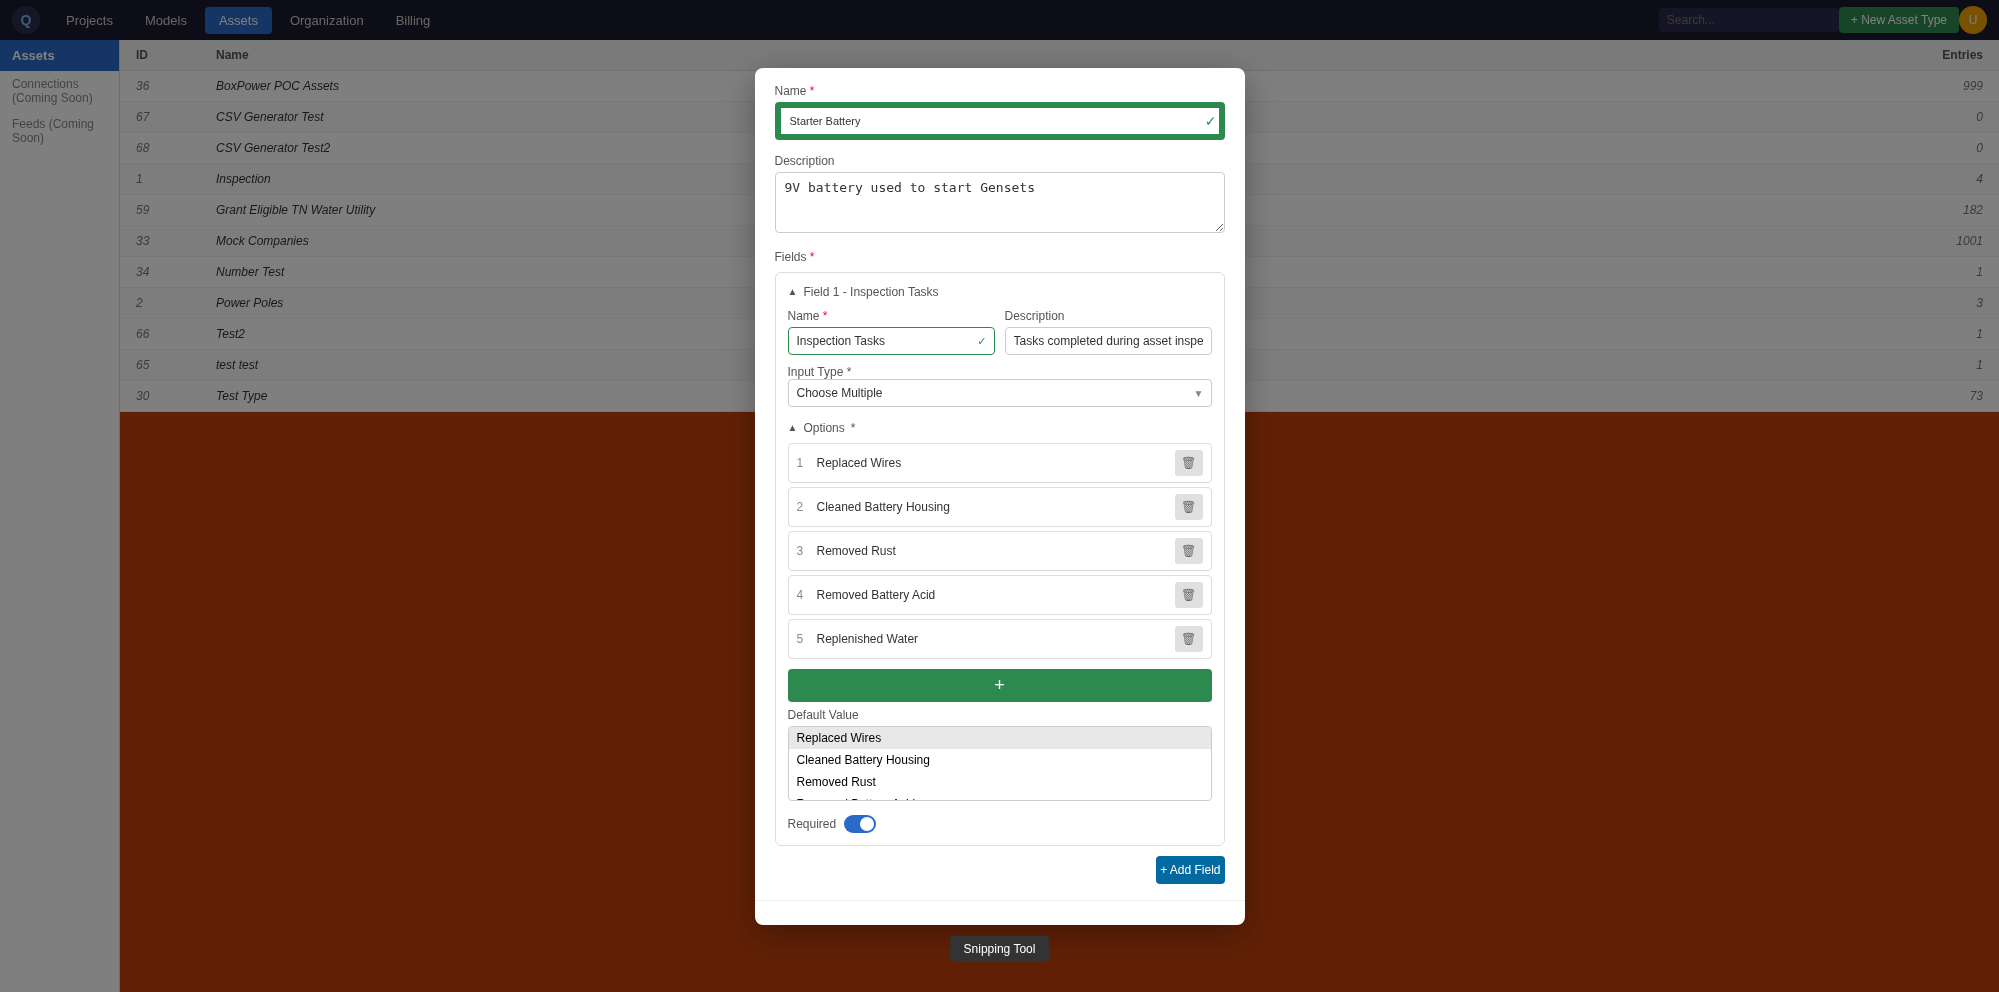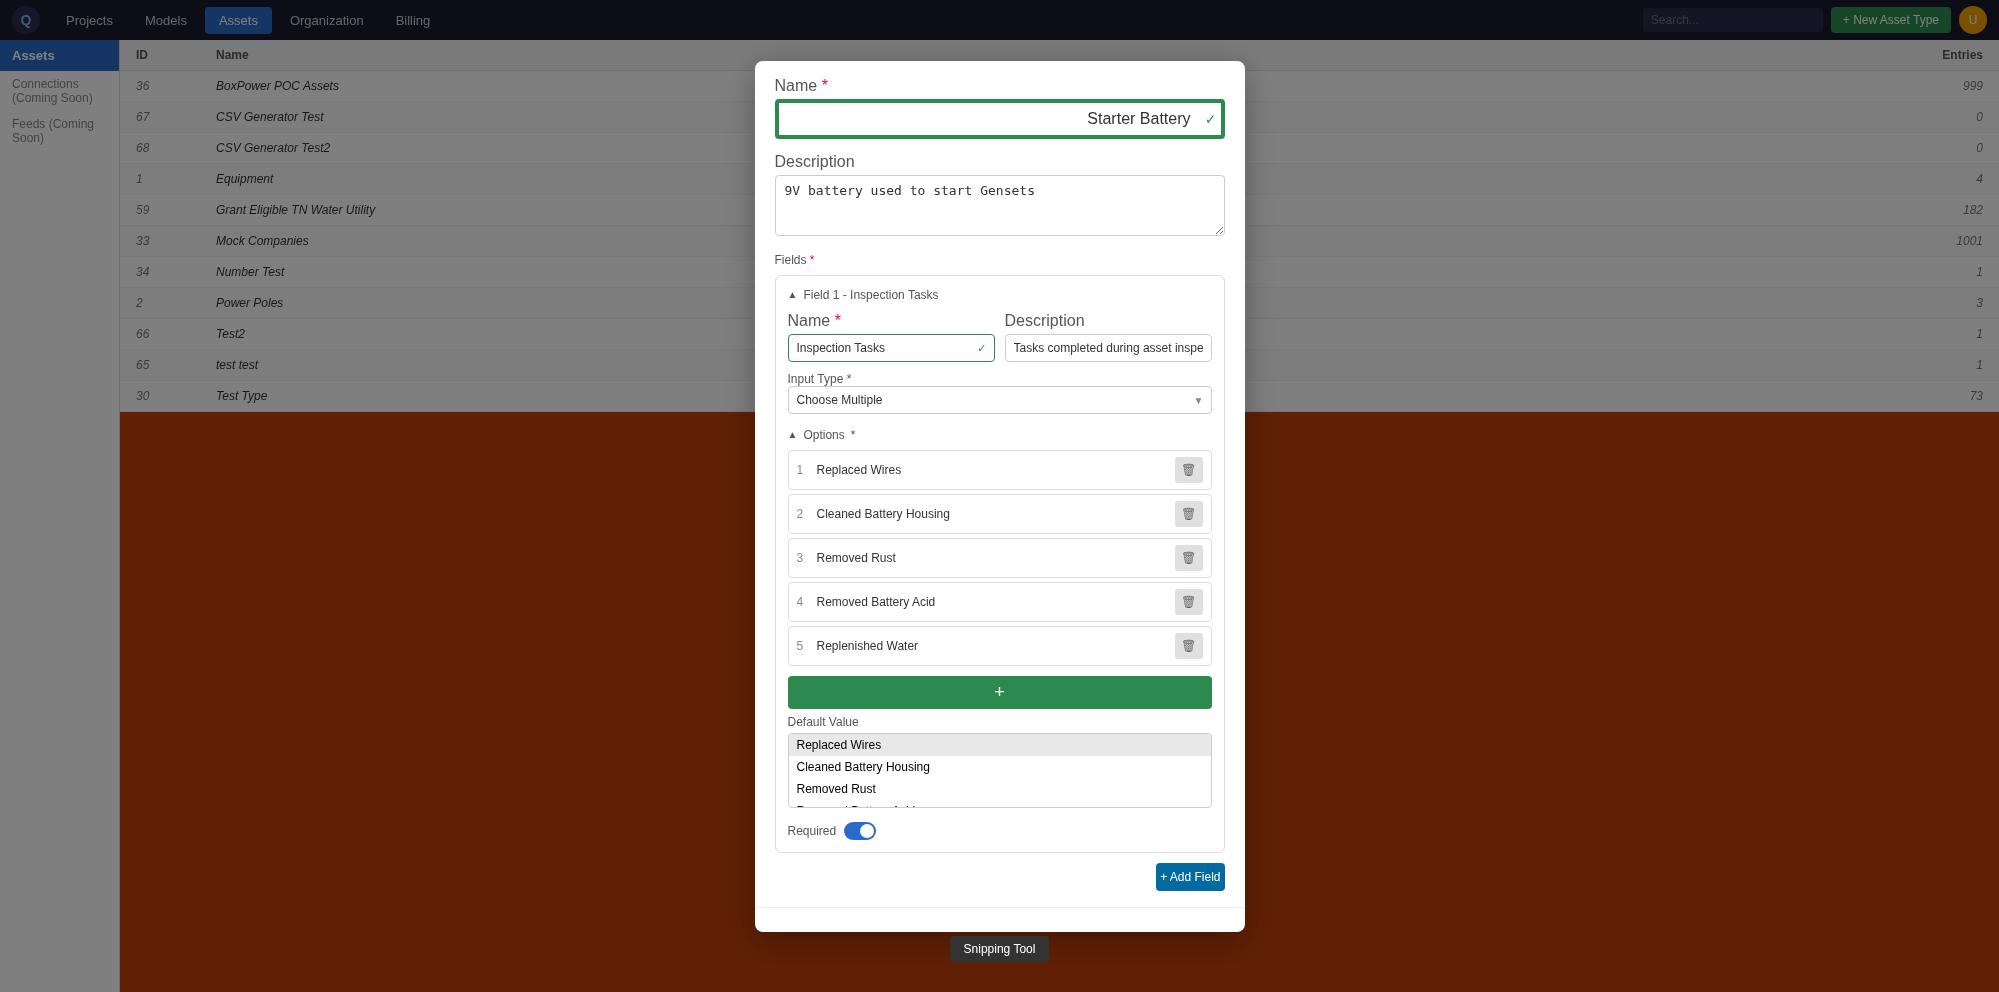--- a/index.html
+++ b/index.html
@@ -5,21 +5,21 @@
     * { box-sizing: border-box; margin: 0; padding: 0; }
     body { font-family: -apple-system, BlinkMacSystemFont, 'Segoe UI', sans-serif; font-size: 13px; background: #e8e8e8; overflow: hidden; }
 
     
     .topnav {
       display: flex; align-items: center; background: #1a1a2e; height: 40px; padding: 0 12px; gap: 4px;
     }
     .topnav-logo { width: 28px; height: 28px; background: #2d2d50; border-radius: 50%; display: flex; align-items: center; justify-content: center; color: #7cb9e8; font-weight: bold; font-size: 14px; margin-right: 8px; }
     .topnav-tab { padding: 6px 14px; color: #ccc; border-radius: 4px; cursor: pointer; font-size: 13px; }
     .topnav-tab.active { background: #2a6ac8; color: #fff; }
-    .topnav-right { margin-left: auto; display: flex; align-items: center; gap: 8px; justify-content: center; }
+    .topnav-right { margin-left: auto; display: flex; align-items: center; gap: 0; justify-content: center; }
     .topnav-search { background: #2a2a4a; border: none; border-radius: 4px; padding: 5px 8px; color: #ccc; width: 180px; font-size: 12px; }
     .topnav-new-btn { background: #2d8a4e; color: #fff; border: none; border-radius: 4px; padding: 6px 12px; font-size: 12px; cursor: pointer; white-space: nowrap; }
     .topnav-avatar { width: 28px; height: 28px; border-radius: 50%; background: #f0a500; display: flex; align-items: center; justify-content: center; color: #fff; font-size: 12px; }
 
     
     .layout { display: flex; height: calc(100vh - 40px); }
 
     
     .sidebar { width: 120px; background: #fff; border-right: 1px solid #ddd; display: flex; flex-direction: column; }
     .sidebar-item-active { background: #2a6ac8; color: #fff; padding: 8px 12px; font-size: 13px; font-weight: 600; }
@@ -44,23 +44,23 @@
     .overlay { position: fixed; top: 0; left: 0; width: 100%; height: 100%; background: rgba(0,0,0,0.5); display: flex; align-items: center; justify-content: center; z-index: 100; }
 
     
     .modal { background: #fff; border-radius: 8px; width: 490px; max-height: 90vh; overflow-y: auto; box-shadow: 0 8px 32px rgba(0,0,0,0.3); }
     .modal-header { display: flex; align-items: center; justify-content: space-between; padding: 16px 20px; border-bottom: 1px solid #eee; }
     .modal-title { font-size: 15px; font-weight: 600; color: #222; }
     .modal-close { cursor: pointer; color: #888; font-size: 18px; line-height: 1; background: none; border: none; }
     .modal-body { padding: 16px 20px; }
 
     .form-group { margin-bottom: 14px; }
-    .form-label { font-size: 16px; color: #555; margin-bottom: 4px; display: block; }
+    .form-label { font-size: 12px; color: #555; margin-bottom: 4px; display: block; }
     .form-label span.required { color: #e05; }
-    .form-input { width: 100%; border: 4px solid #d946ef; border-radius: 4px; padding: 7px 30px 7px 9px; font-size: 16px; color: #333; outline: none; position: relative; text-align: right; }
+    .form-input { width: 100%; border: 6px solid #d946ef; border-radius: 4px; padding: 7px 30px 7px 9px; font-size: 11px; color: #333; outline: none; position: relative; }
     .form-input.valid { border-color: #2d8a4e; }
     .input-wrapper { position: relative; }
     .input-check { position: absolute; right: 8px; top: 50%; transform: translateY(-50%); color: #2d8a4e; font-size: 14px; }
     .form-textarea { width: 100%; border: 1px solid #ccc; border-radius: 4px; padding: 7px 9px; font-size: 13px; color: #333; resize: vertical; min-height: 60px; outline: none; }
 
     
     .fields-label { font-size: 12px; color: #555; margin-bottom: 8px; }
     .fields-label span.required { color: #e05; }
     .field-block { border: 1px solid #ddd; border-radius: 6px; padding: 12px; margin-bottom: 10px; }
     .field-header { font-size: 12px; color: #555; display: flex; align-items: center; gap: 6px; margin-bottom: 10px; }
@@ -151,21 +151,21 @@
       <span class="col-name">CSV Generator Test</span>
       <span class="col-entries">0</span>
     </div>
           <div class="table-row-item">
       <span class="col-id">68</span>
       <span class="col-name">CSV Generator Test2</span>
       <span class="col-entries">0</span>
     </div>
           <div class="table-row-item">
       <span class="col-id">1</span>
-      <span class="col-name">Equipment</span>
+      <span class="col-name">Inspection</span>
       <span class="col-entries">4</span>
     </div>
           <div class="table-row-item">
       <span class="col-id">59</span>
       <span class="col-name">Grant Eligible TN Water Utility</span>
       <span class="col-entries">182</span>
     </div>
           <div class="table-row-item">
       <span class="col-id">33</span>
       <span class="col-name">Mock Companies</span>

